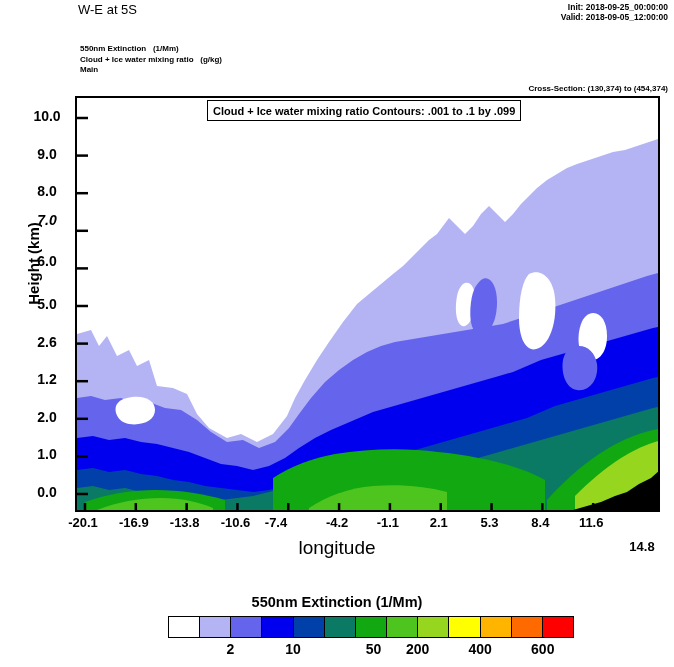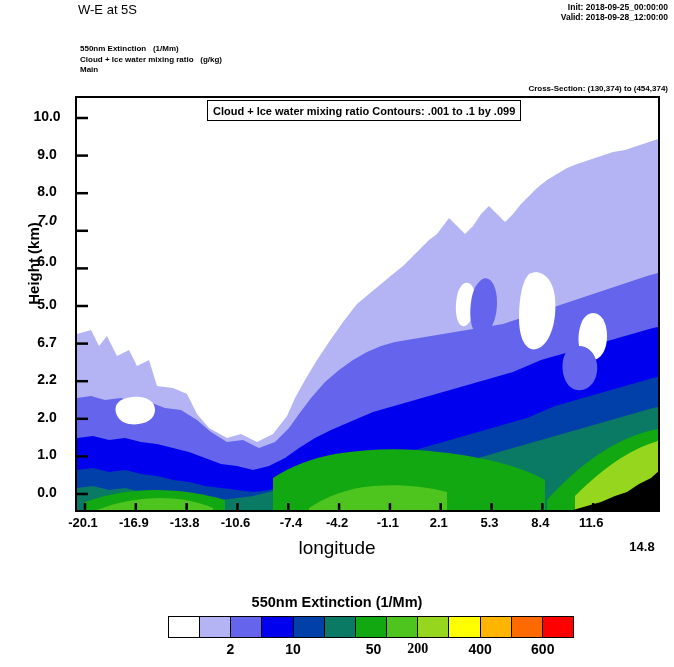--- a/index.html
+++ b/index.html
@@ -40,38 +40,38 @@
   .cb-ticks{position:absolute;left:168px;top:641px;width:406px;height:22px;}
   .cb-tick{position:absolute;font-size:14px;font-weight:bold;transform:translateX(-50%);}
 </style>
 </head>
 <body>
 
 <div class="hdr-title">W-E at 5S</div>
 
 <div class="hdr-init">
   <div>Init: 2018-09-25_00:00:00</div>
-  <div>Valid: 2018-09-28_12:00:00</div>
+  <div>Valid: 2018-09-05_12:00:00</div>
 </div>
 
 <div class="sub">550nm Extinction   (1/Mm)
 Cloud + Ice water mixing ratio   (g/kg)
 Main</div>
 <div class="xsec">Cross-Section: (130,374) to (454,374)</div>
 
 <div class="ylab">Height (km)</div>
 <div class="yticks-wrap" id="yticks">
     <div class="ytick" style="top: 20px;">10.0</div>
     <div class="ytick" style="top: 57.6px;">9.0</div>
     <div class="ytick" style="top: 95.2px;">8.0</div>
     <div class="ytick" style="top: 124px; font-style: italic;">7.0</div>
     <div class="ytick" style="top: 165px;">6.0</div>
     <div class="ytick" style="top: 208px;">5.0</div>
-    <div class="ytick" style="top: 245.6px;">6.7</div>
-    <div class="ytick" style="top: 283.2px;">2.2</div>
+    <div class="ytick" style="top: 245.6px;">2.6</div>
+    <div class="ytick" style="top: 283.2px;">1.2</div>
     <div class="ytick" style="top: 320.8px;">2.0</div>
     <div class="ytick" style="top: 358.4px;">1.0</div>
     <div class="ytick" style="top: 396px;">0.0</div>
   </div>
 
 <div class="plotbox">
   <svg width="585" height="416" viewBox="0 0 585 416" id="plotsvg">
       <path d="M0,416 L0,236 L14,232 L22,248 L30,238 L40,258 L52,252 L60,268 L72,262 L80,288 L96,290 L110,296 L120,316 L132,330 L150,340 L164,336 L180,344 L196,336 L210,318 L218,300 L228,282 L240,262 L252,244 L266,224 L280,206 L292,196 L304,186 L316,176 L326,168 L336,158 L344,150 L352,142 L360,136 L366,128 L372,120 L380,128 L388,136 L396,128 L404,116 L412,108 L420,116 L428,124 L436,116 L444,106 L452,98 L460,90 L470,82 L480,76 L490,70 L500,66 L512,62 L524,58 L536,54 L548,52 L560,48 L572,44 L584,40 L585,416 Z" fill="#b4b4f5"></path>
       <path d="M0,416 L0,300 L14,298 L28,302 L44,300 L58,306 L72,304 L88,310 L104,312 L120,322 L134,334 L150,344 L166,342 L182,350 L198,344 L212,330 L222,316 L234,300 L248,284 L262,272 L276,262 L290,254 L304,248 L318,244 L330,242 L342,240 L354,238 L366,236 L378,234 L390,232 L402,230 L414,228 L426,226 L438,222 L450,218 L462,214 L474,210 L486,206 L498,202 L510,198 L522,194 L534,190 L546,186 L558,182 L570,178 L585,174 L585,416 Z" fill="#6464ed"></path>
       <path d="M0,416 L0,340 L16,338 L32,342 L48,340 L64,344 L80,346 L96,350 L112,354 L128,360 L144,366 L160,368 L176,372 L192,368 L208,360 L222,350 L238,340 L254,332 L268,326 L282,320 L296,314 L310,310 L324,306 L338,302 L352,298 L366,294 L380,290 L394,286 L408,282 L422,278 L436,274 L450,268 L464,262 L478,258 L492,254 L506,250 L520,246 L534,242 L548,238 L562,234 L576,230 L585,228 L585,416 Z" fill="#0000ee"></path>
@@ -153,21 +153,21 @@
 
 <div class="ctrbox">
   <span>Cloud + Ice water mixing ratio Contours: .001 to .1 by .099</span>
 </div>
 
 <div class="xticks-wrap" id="xticks">
     <div class="xtick" style="left: 8px; text-align: right;">-20.1</div>
     <div class="xtick" style="left: 58.8182px;">-16.9</div>
     <div class="xtick" style="left: 109.636px;">-13.8</div>
     <div class="xtick" style="left: 160.455px;">-10.6</div>
-    <div class="xtick" style="left: 216px; text-align: center;">-7.4</div>
+    <div class="xtick" style="left: 201px; text-align: center;">-7.4</div>
     <div class="xtick" style="left: 262.091px;">-4.2</div>
     <div class="xtick" style="left: 312.909px;">-1.1</div>
     <div class="xtick" style="left: 363.727px;">2.1</div>
     <div class="xtick" style="left: 414.545px;">5.3</div>
     <div class="xtick" style="left: 465.364px;">8.4</div>
     <div class="xtick" style="left: 516.182px;">11.6</div>
     <div class="xtick" style="left: 567px; margin-top: 24px;">14.8</div>
   </div>
 <div class="xlab">longitude</div>
 
@@ -184,16 +184,16 @@
     <div style="background: rgb(150, 214, 30);"></div>
     <div style="background: rgb(255, 255, 0);"></div>
     <div style="background: rgb(255, 180, 0);"></div>
     <div style="background: rgb(255, 106, 0);"></div>
     <div style="background: rgb(255, 0, 0);"></div>
   </div>
 <div class="cb-ticks" id="cbticks">
     <div class="cb-tick" style="left: 15.4%;">2</div>
     <div class="cb-tick" style="left: 30.8%;">10</div>
     <div class="cb-tick" style="left: 46.2%; padding-left: 36px;">50</div>
-    <div class="cb-tick" style="left: 61.5%; font-family: Liberation Serif, serif;">200</div>
+    <div class="cb-tick" style="left: 61.5%;">200</div>
     <div class="cb-tick" style="left: 76.9%;">400</div>
     <div class="cb-tick" style="left: 92.3%;">600</div>
   </div>
 
 </body></html>

